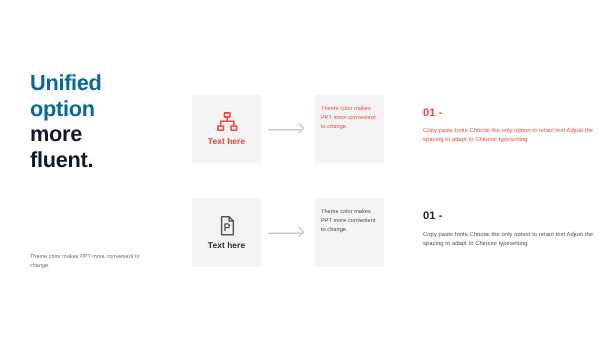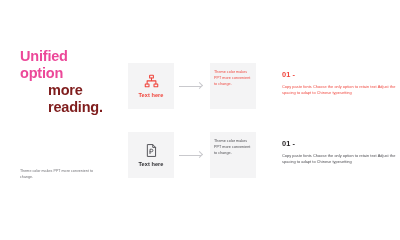--- a/index.html
+++ b/index.html
@@ -26,26 +26,25 @@
   .headline {
     position: absolute;
     left: 20px;
     top: 48px;
     width: 100px;
   }
   .headline-line {
     font-size: 14.5px;
     line-height: 17px;
     font-weight: bold;
-    color: #ec4899;
+    color: #0369a1;
     letter-spacing: -0.2px;
   }
   .headline-line.accent {
-    color: #7f1d1d;
-    margin-left: 28px;
+    color: #0f172a;
   }
 
   .left-caption {
     position: absolute;
     left: 20px;
     top: 168px;
     width: 82px;
     font-size: 3.6px;
     line-height: 6px;
     color: #6d6d72;
@@ -161,21 +160,21 @@
 </style>
 </head>
 <body>
 
 <div class="slide">
 
   <div class="headline">
     <div class="headline-line">Unified</div>
     <div class="headline-line">option</div>
     <div class="headline-line accent">more</div>
-    <div class="headline-line accent">reading.</div>
+    <div class="headline-line accent">fluent.</div>
   </div>
 
   <div class="left-caption">Theme  color makes PPT more convenient to change.</div>
 
   <div class="row row-1">
 
     <div class="icon-card">
       <span class="glyph">
         <svg viewBox="0 0 24 24" width="15" height="15" fill="none" stroke="#f0453c" stroke-width="1.7" stroke-linecap="round" stroke-linejoin="round">
           <rect x="9" y="2" width="6" height="4.5" rx="0.6"></rect>

